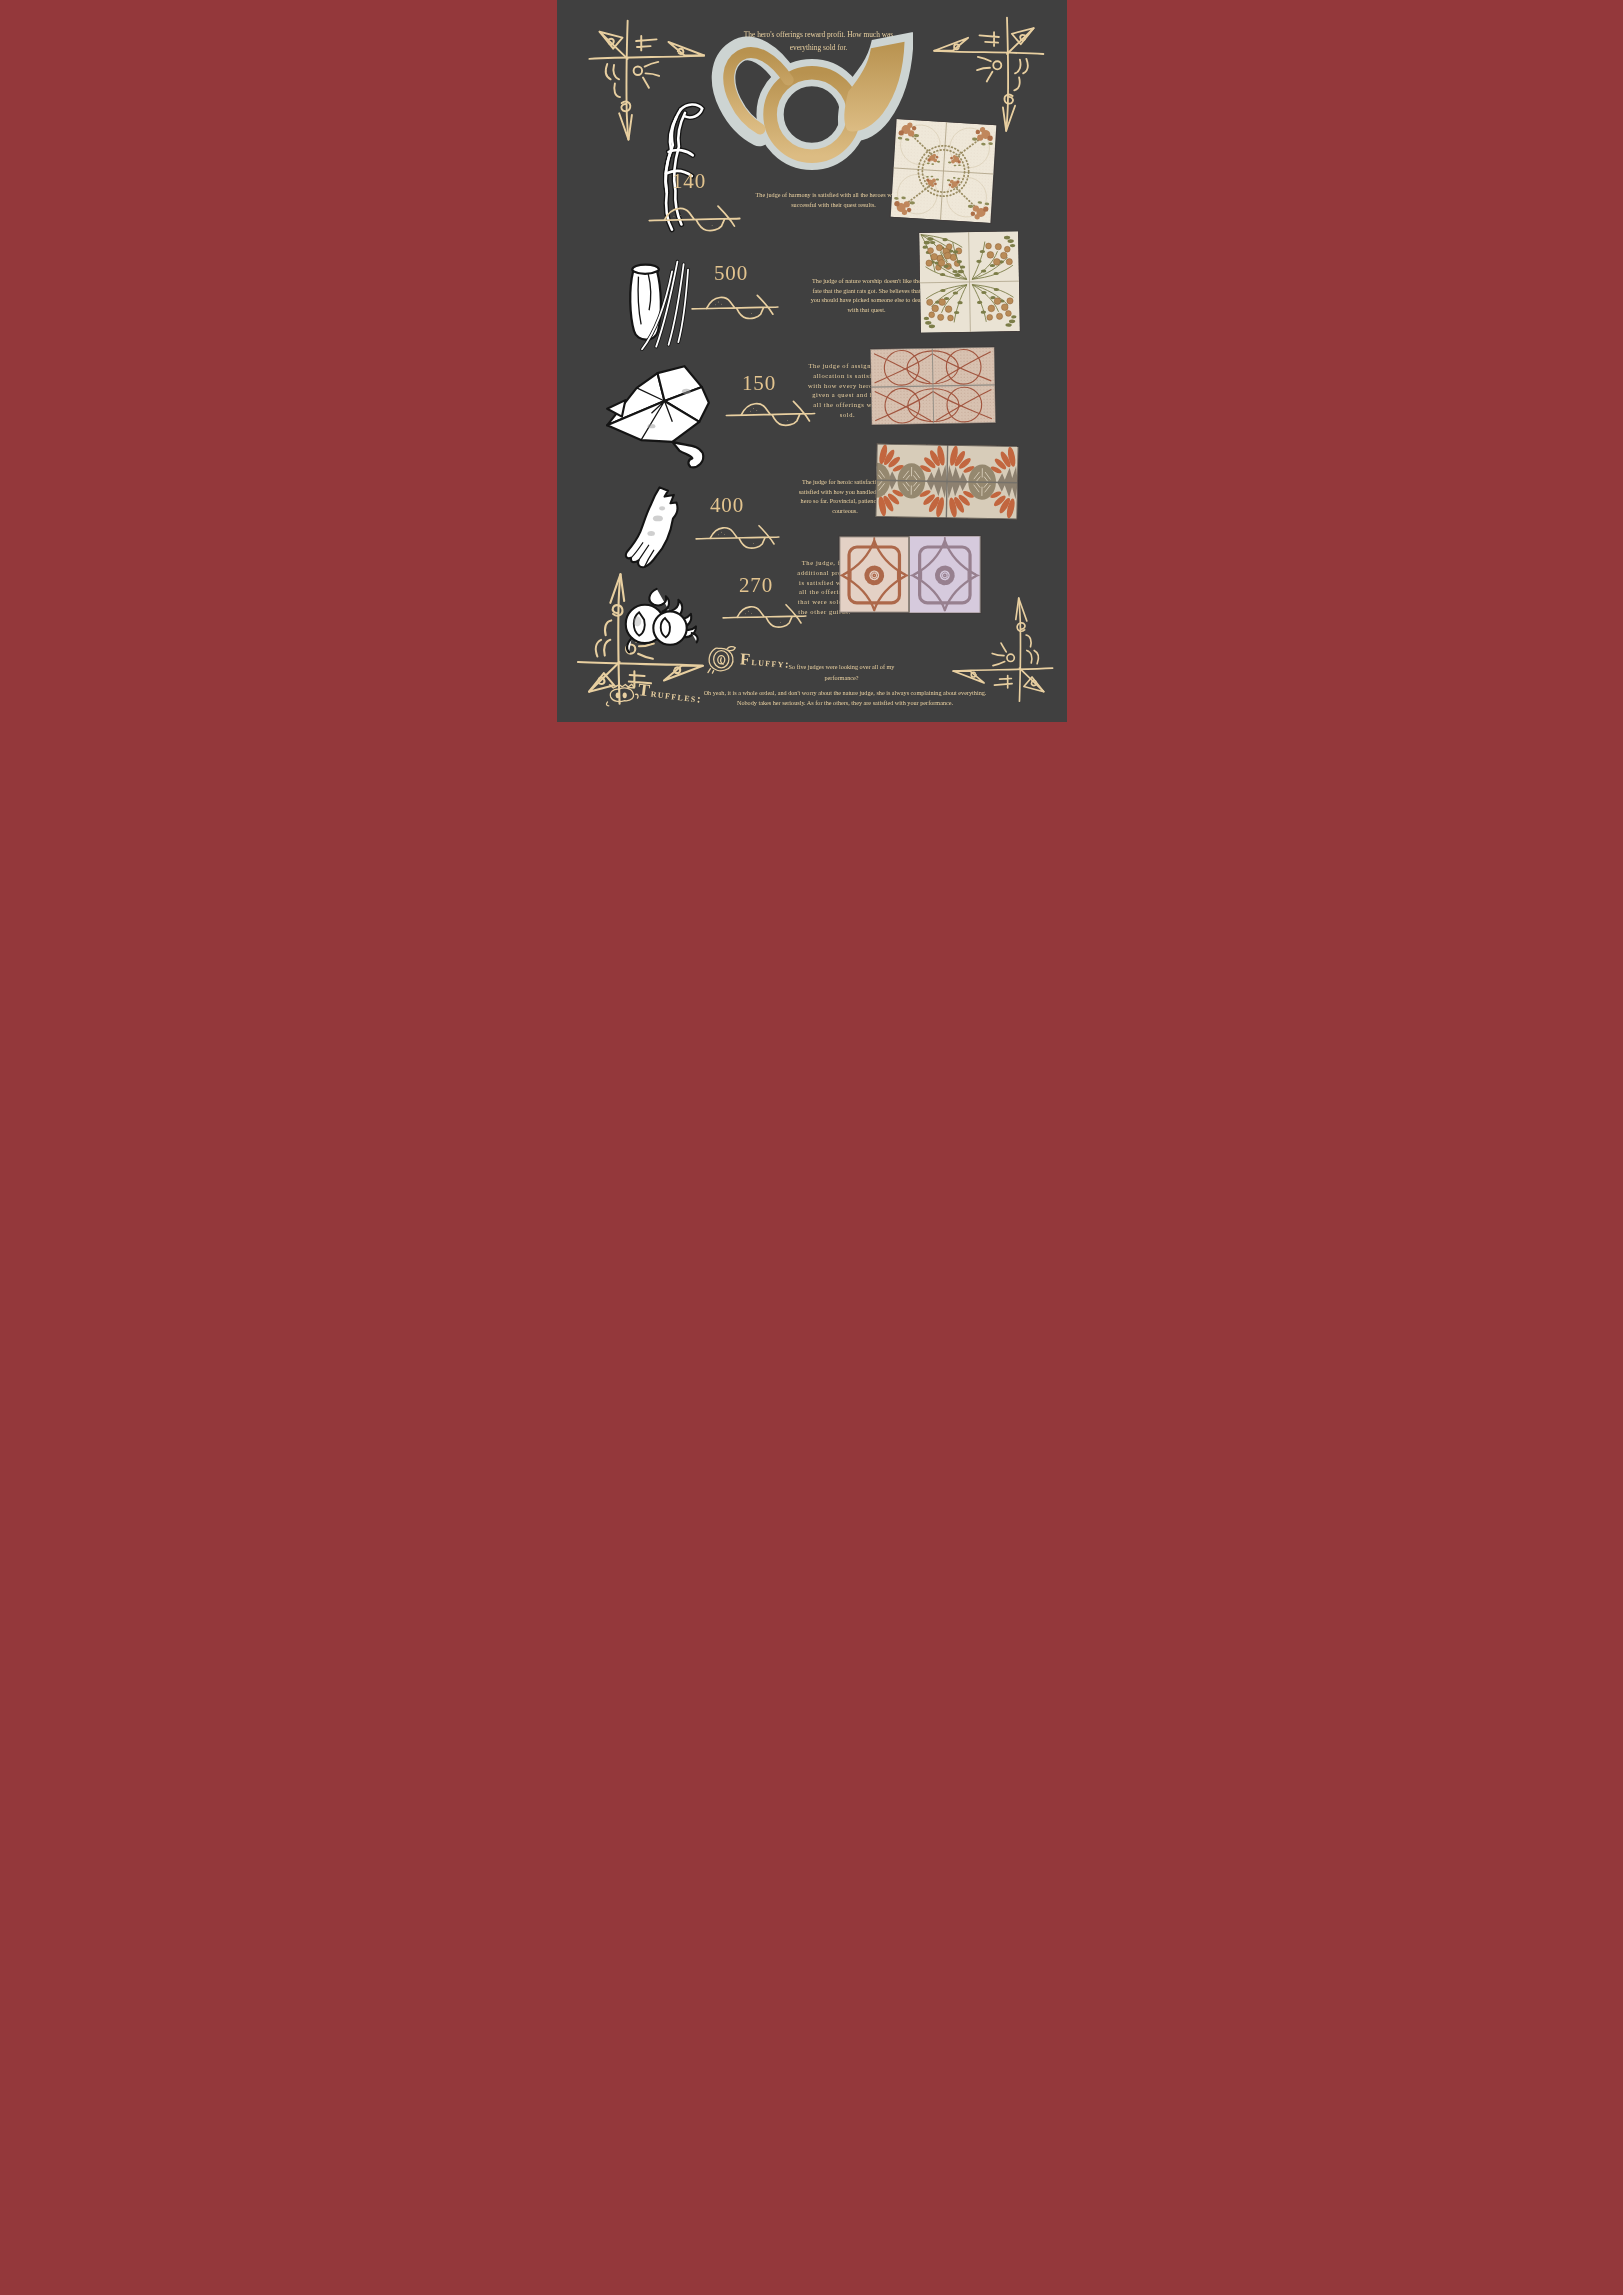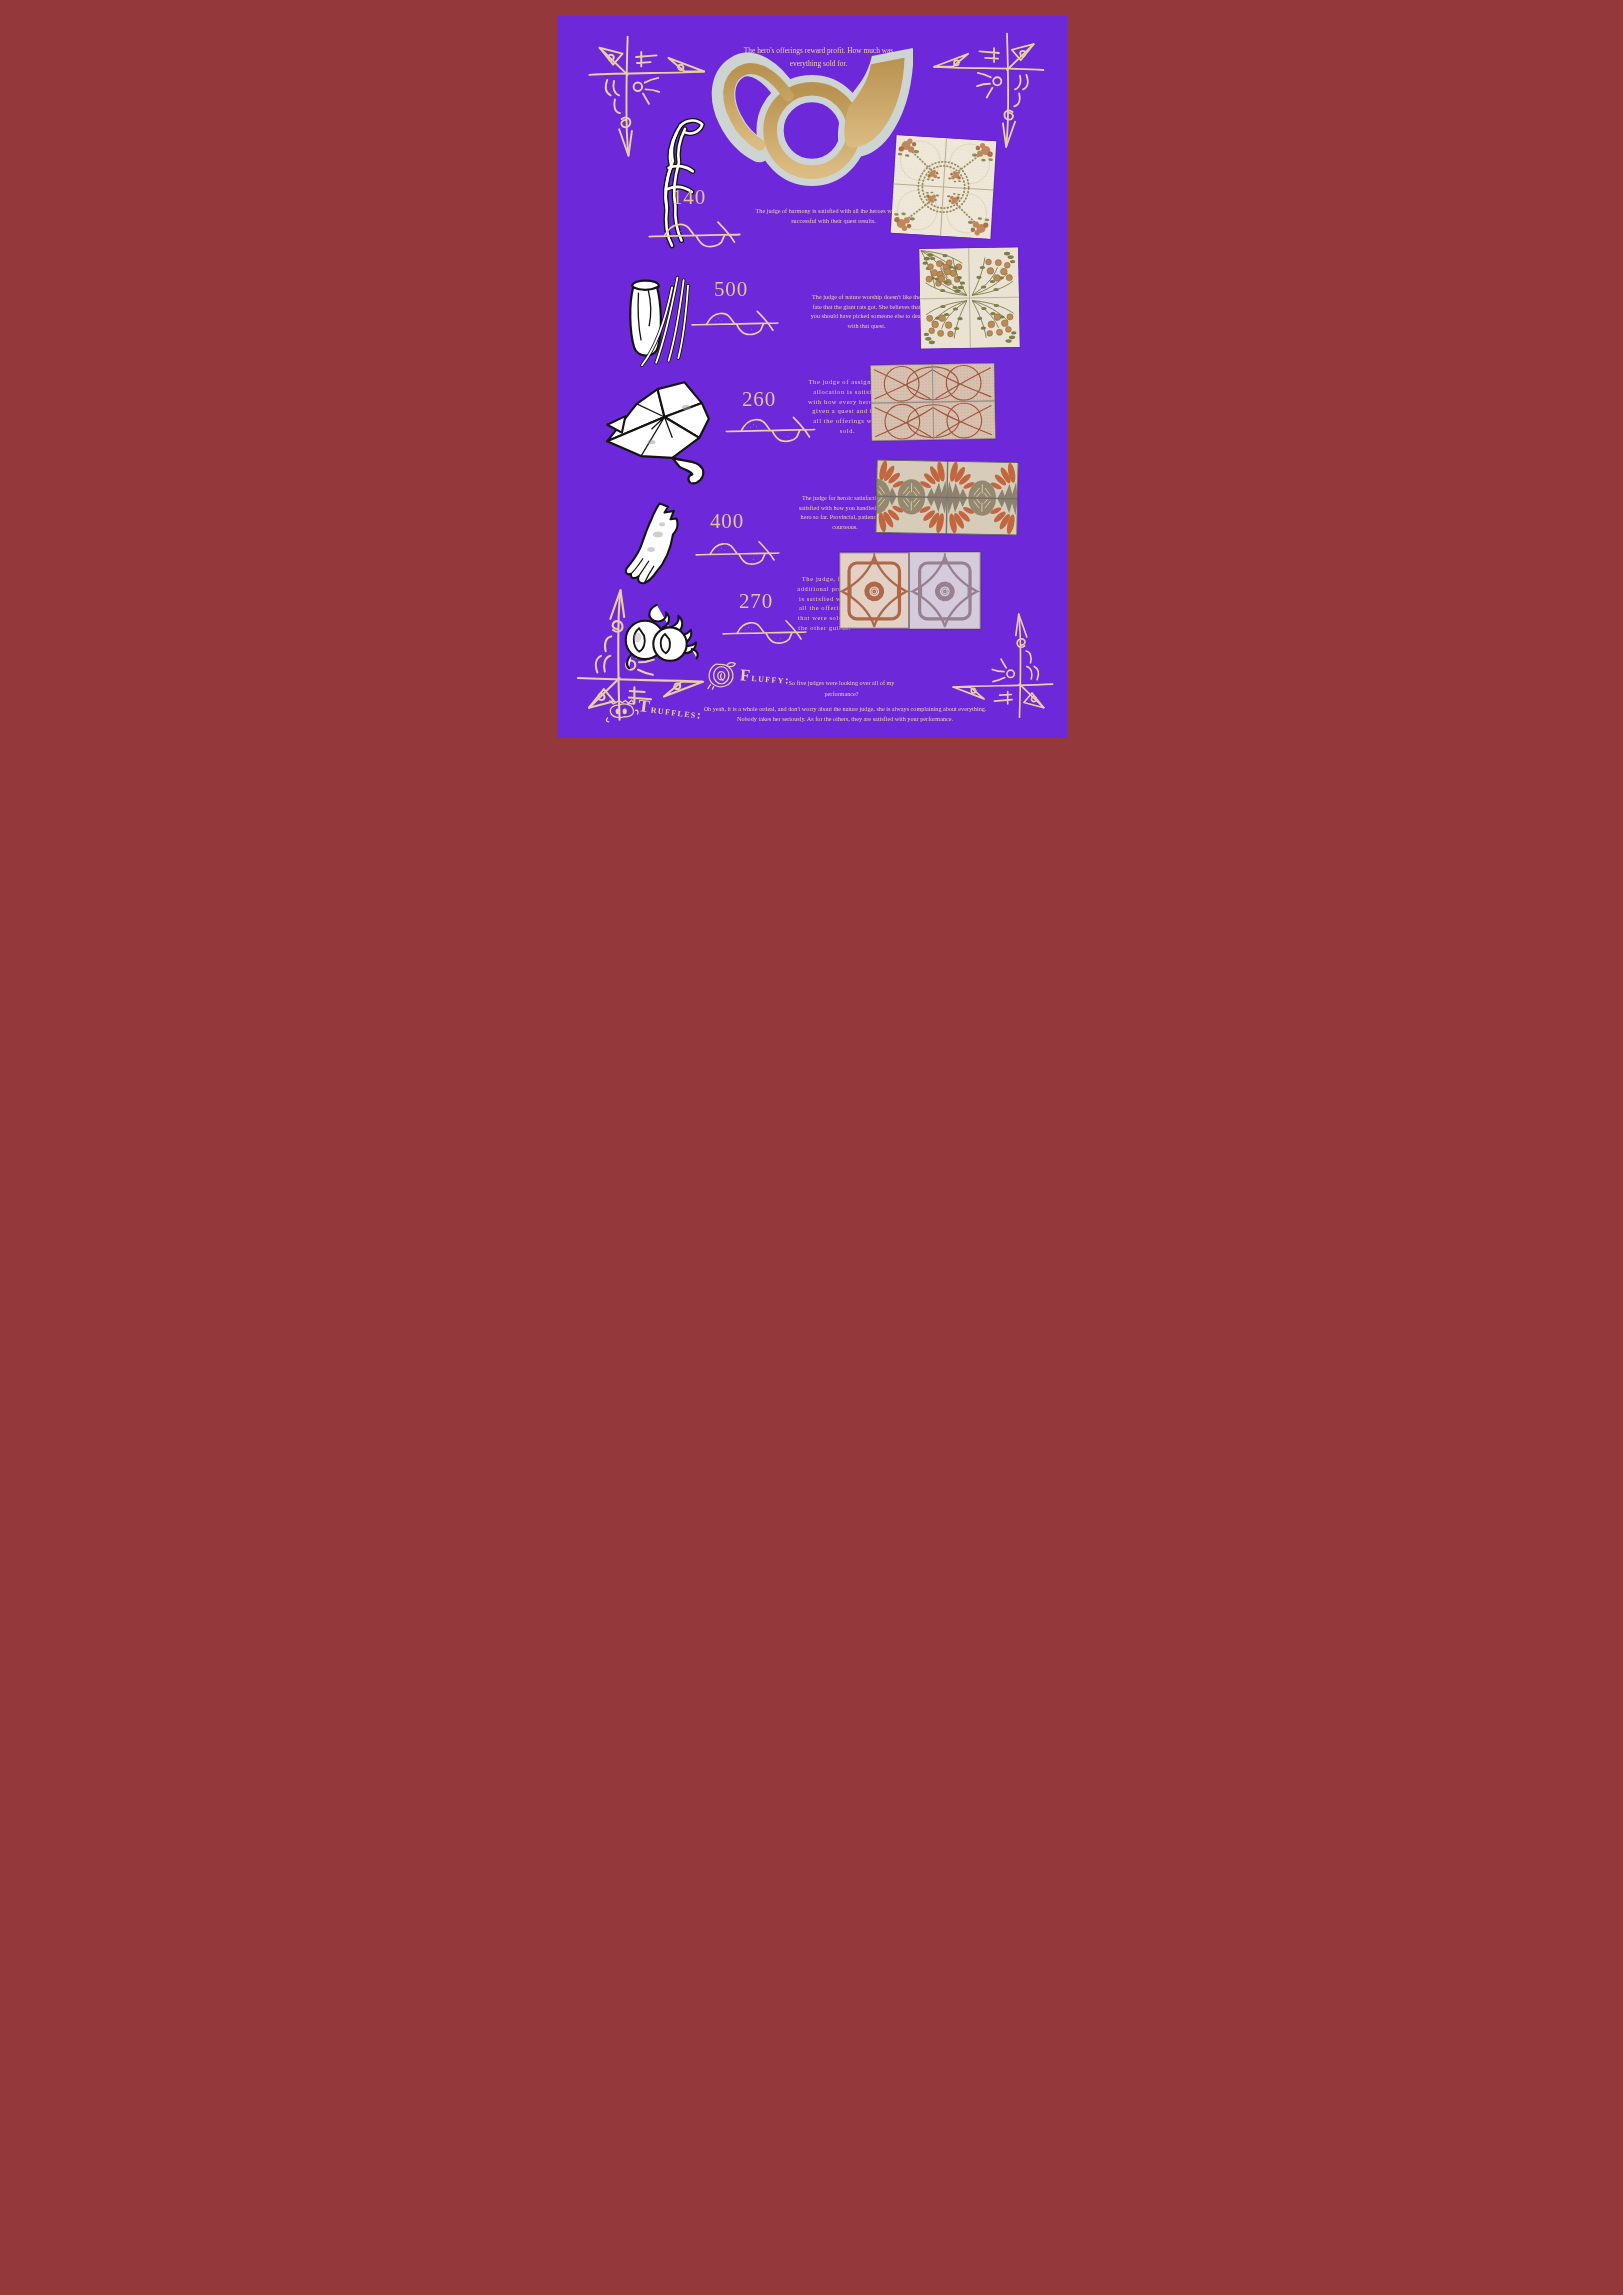--- a/index.html
+++ b/index.html
@@ -1,16 +1,16 @@
 <!DOCTYPE html>
 <html style="font-size:7.4px"><head>
 <meta charset="utf-8">
 <style>
   html,body{margin:0;padding:0;background:#94383b;}
-  #page{position:relative;width:510px;height:722px;margin:16px auto;background:#6d28d9;overflow:hidden;
+  #page{position:relative;width:510px;height:722px;margin:0 auto;background:#404040;overflow:hidden;
         font-family:"Liberation Serif","DejaVu Serif",serif;}
   .abs{position:absolute;}
   .txt{position:absolute;color:#ead1a1;text-align:center;line-height:1.55;}
   .hdr{font-size:7.4px;line-height:1.7;}
   .num{font-size:21px;letter-spacing:0.9px;color:#e3c48f;line-height:1;text-align:center;}
   .jt{font-size:6.2px;}
   .jt.wide{letter-spacing:0.6px;font-size:6.5px;line-height:1.5;}
   .speech{font-size:6.2px;line-height:1.75;}
   .speaker-name{position:absolute;color:#e8cfa0;font-weight:700;letter-spacing:1.4px;
         font-variant:small-caps;line-height:1;}
@@ -237,21 +237,21 @@
       </g>
       <g fill="none" stroke="#141414" stroke-width="3">
         <path d="M86,62 L150,92 M96,182 L150,92 M120,120 L150,92 M150,92 L168,140"></path>
       </g>
       <g fill="#9a9a9a" opacity="0.5">
           <ellipse cx="200" cy="70" rx="10" ry="6"></ellipse>
           <ellipse cx="120" cy="150" rx="9" ry="5"></ellipse>
         </g>
     </svg>
   </div>
-  <div class="txt num" style="left:170px;top:373px;width:65px">260</div>
+  <div class="txt num" style="left:170px;top:373px;width:65px">150</div>
   <svg class="abs" style="left:167px;top:397px;width:93px;height:33px" viewBox="0 0 200 72" width="93" height="33">
       <use href="#sqg"></use>
     </svg>
   <div class="txt jt wide" style="left:251px;top:361px;width:80px">The judge of assignment allocation is satisfied with how every hero was given a quest and how all the offerings were sold.</div>
   <div class="tile" style="left:314px;top:348px;width:124px;height:76px;transform:rotate(-1deg)">
     <svg viewBox="0 0 272 166">
       <rect width="272" height="166" fill="#d8c2b1"></rect>
       <rect width="272" height="166" fill="url(#spk)" opacity="0.85"></rect>
       <g id="t3r" fill="none" stroke="#9c4a33" stroke-width="2.5" opacity="0.9">
         <circle cx="68" cy="42" r="38"></circle>

